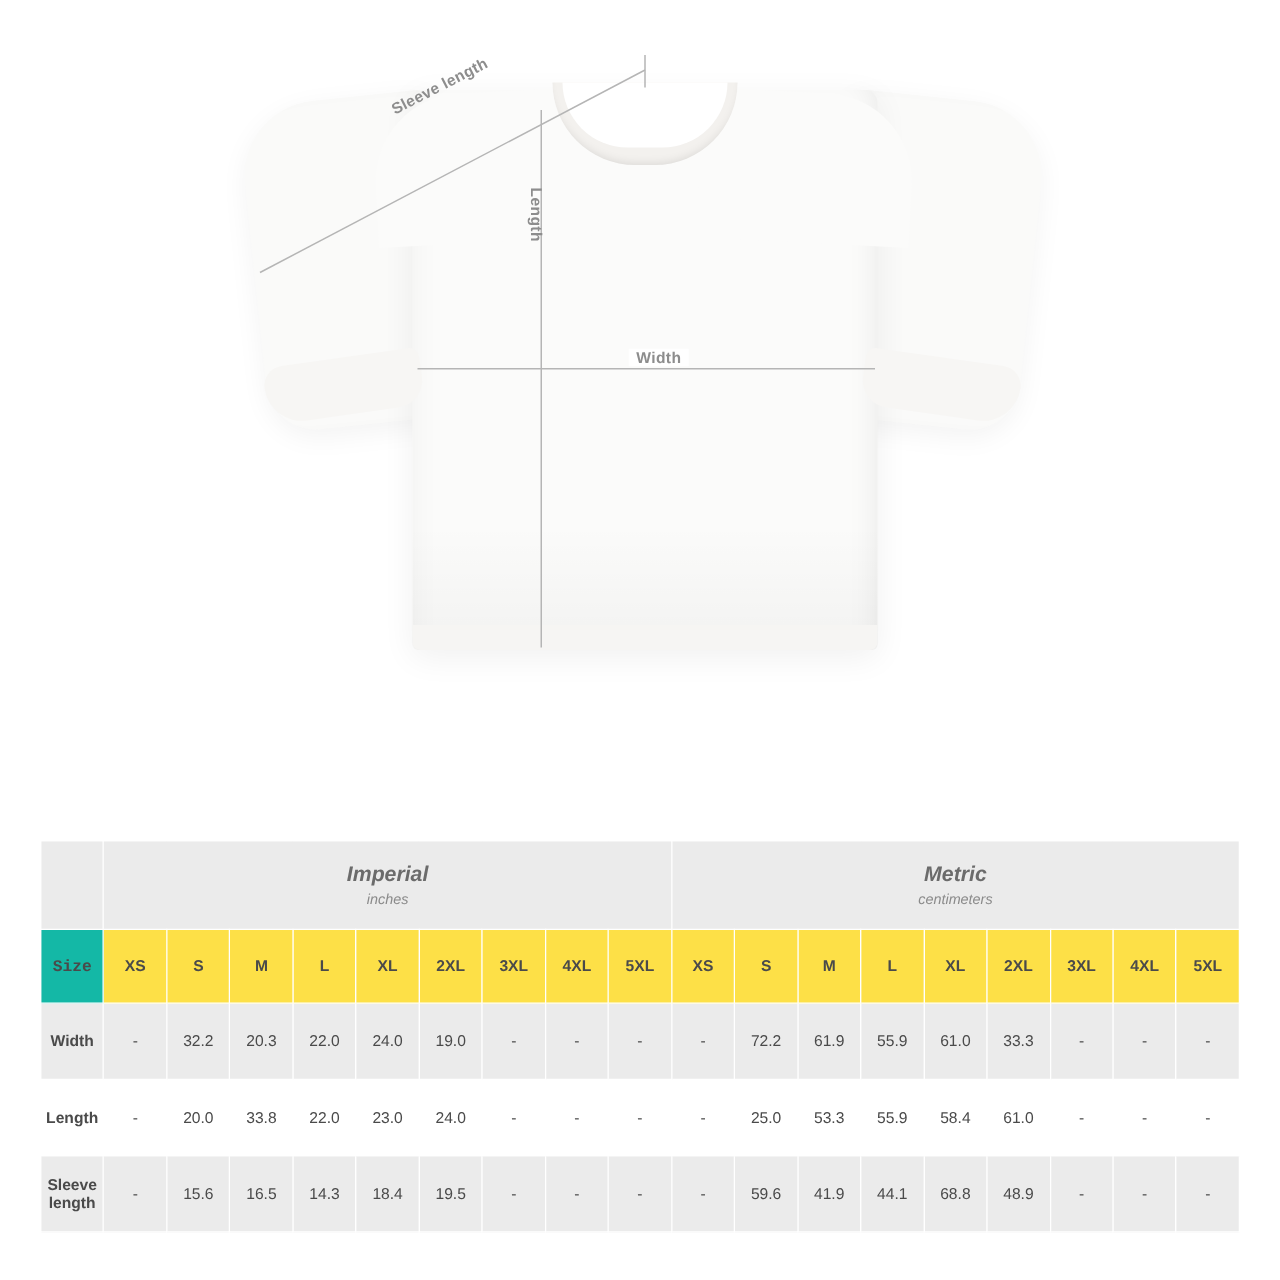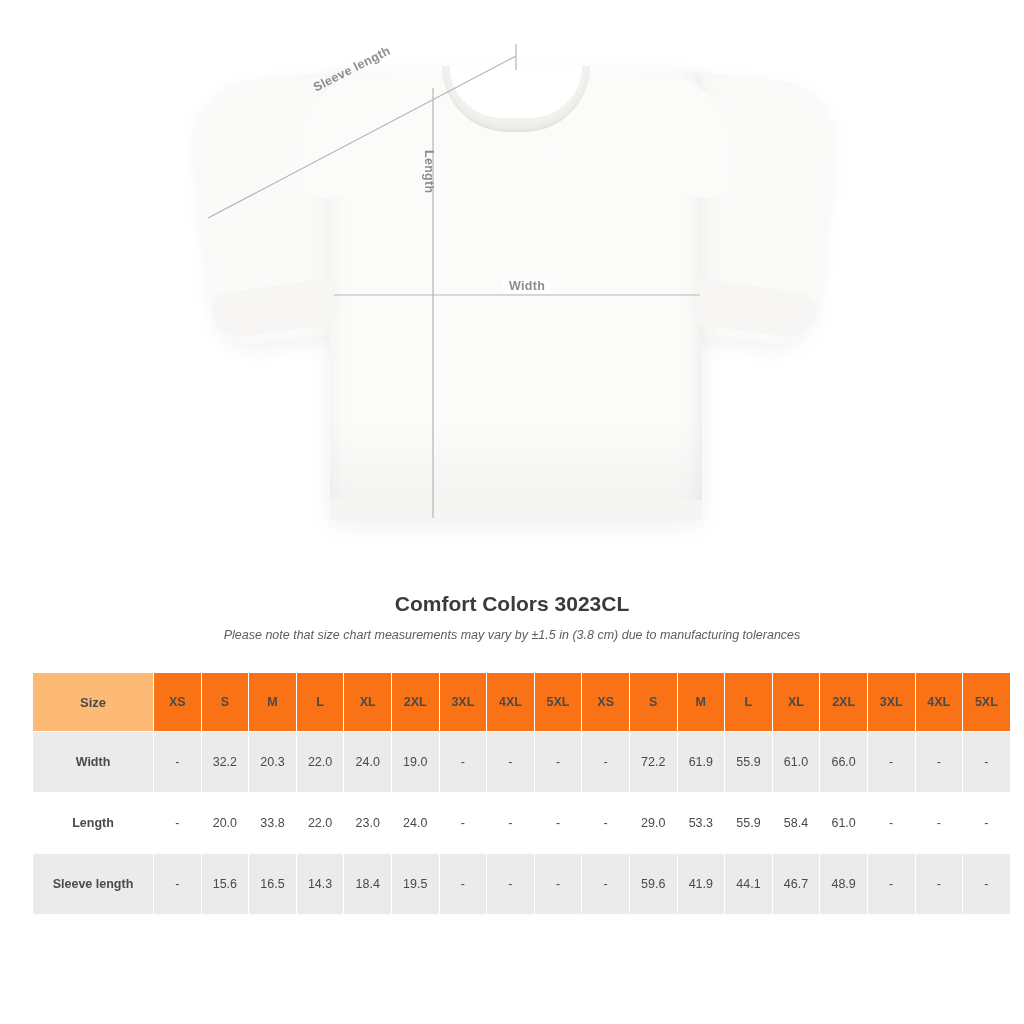--- a/index.html
+++ b/index.html
@@ -215,29 +215,30 @@
     line-height: 1.15;
   }
   .unit-sub {
     font-size: 11.5px;
     font-style: italic;
     color: #8a8a8a;
     display: block;
     margin-top: 4px;
   }
   .head-row td {
-    background: #f97316;
+    background: #fde047;
     height: 58px;
     font-weight: bold;
     color: #4a4a4a;
     font-size: 12.5px;
   }
   .head-row td.corner {
-    background: #fdba74;
+    background: #14b8a6;
     font-size: 13px;
+    font-family: Liberation Mono, monospace;
   }
   .data-row td {
     height: 60px;
     font-size: 12.5px;
   }
   .data-row.shaded td { background: #ebebeb; }
   .data-row.plain td { background: #ffffff; }
   td.rowlabel {
     font-weight: bold;
     color: #3f3f3f;
@@ -283,28 +284,35 @@
 
         <line x1="334" y1="295" x2="700" y2="295" stroke="#b5b5b5" stroke-width="1.2" marker-start="ah2" marker-end="ah"></line>
       </svg>
 
       <div class="ann-label" style="left:311px; top:82px; transform: rotate(-27deg); transform-origin: left top;">Sleeve length</div>
       <div class="ann-label" style="left:436px; top:150px; transform: rotate(90deg); transform-origin: left top;">Length</div>
       <div class="ann-label" style="left:503px; top:279px; background:#ffffff; padding:0 6px;">Width</div>
     </div>
   </div>
 
-  <div class="title-block">
-    <div class="chart-title">Comfort Colors 3023CL</div>
-    <div class="chart-note">Please note that size chart measurements may vary by ±1.5 in (3.8 cm) due to manufacturing tolerances</div>
-  </div>
 
   <div class="table-wrap">
     <table class="size-table">
       <tbody>
+        <tr class="unit-row">
+          <td></td>
+          <td colspan="9">
+            <span class="unit-name">Imperial</span>
+            <span class="unit-sub">inches</span>
+          </td>
+          <td colspan="9">
+            <span class="unit-name">Metric</span>
+            <span class="unit-sub">centimeters</span>
+          </td>
+        </tr>
 
         <tr class="head-row">
           <td class="corner col-label">Size</td>
           <td class="col-val">XS</td>
           <td class="col-val">S</td>
           <td class="col-val">M</td>
           <td class="col-val">L</td>
           <td class="col-val">XL</td>
           <td class="col-val">2XL</td>
           <td class="col-val">3XL</td>
@@ -330,39 +338,39 @@
           <td>24.0</td>
           <td>19.0</td>
           <td>-</td>
           <td>-</td>
           <td>-</td>
           <td>-</td>
           <td>72.2</td>
           <td>61.9</td>
           <td>55.9</td>
           <td>61.0</td>
-          <td>66.0</td>
+          <td>33.3</td>
           <td>-</td>
           <td>-</td>
           <td>-</td>
         </tr>
 
         <tr class="data-row plain">
           <td class="rowlabel col-label">Length</td>
           <td>-</td>
           <td>20.0</td>
           <td>33.8</td>
           <td>22.0</td>
           <td>23.0</td>
           <td>24.0</td>
           <td>-</td>
           <td>-</td>
           <td>-</td>
           <td>-</td>
-          <td>29.0</td>
+          <td>25.0</td>
           <td>53.3</td>
           <td>55.9</td>
           <td>58.4</td>
           <td>61.0</td>
           <td>-</td>
           <td>-</td>
           <td>-</td>
         </tr>
 
         <tr class="data-row shaded">
@@ -373,21 +381,21 @@
           <td>14.3</td>
           <td>18.4</td>
           <td>19.5</td>
           <td>-</td>
           <td>-</td>
           <td>-</td>
           <td>-</td>
           <td>59.6</td>
           <td>41.9</td>
           <td>44.1</td>
-          <td>46.7</td>
+          <td>68.8</td>
           <td>48.9</td>
           <td>-</td>
           <td>-</td>
           <td>-</td>
         </tr>
       </tbody>
     </table>
   </div>
 
 </div>

